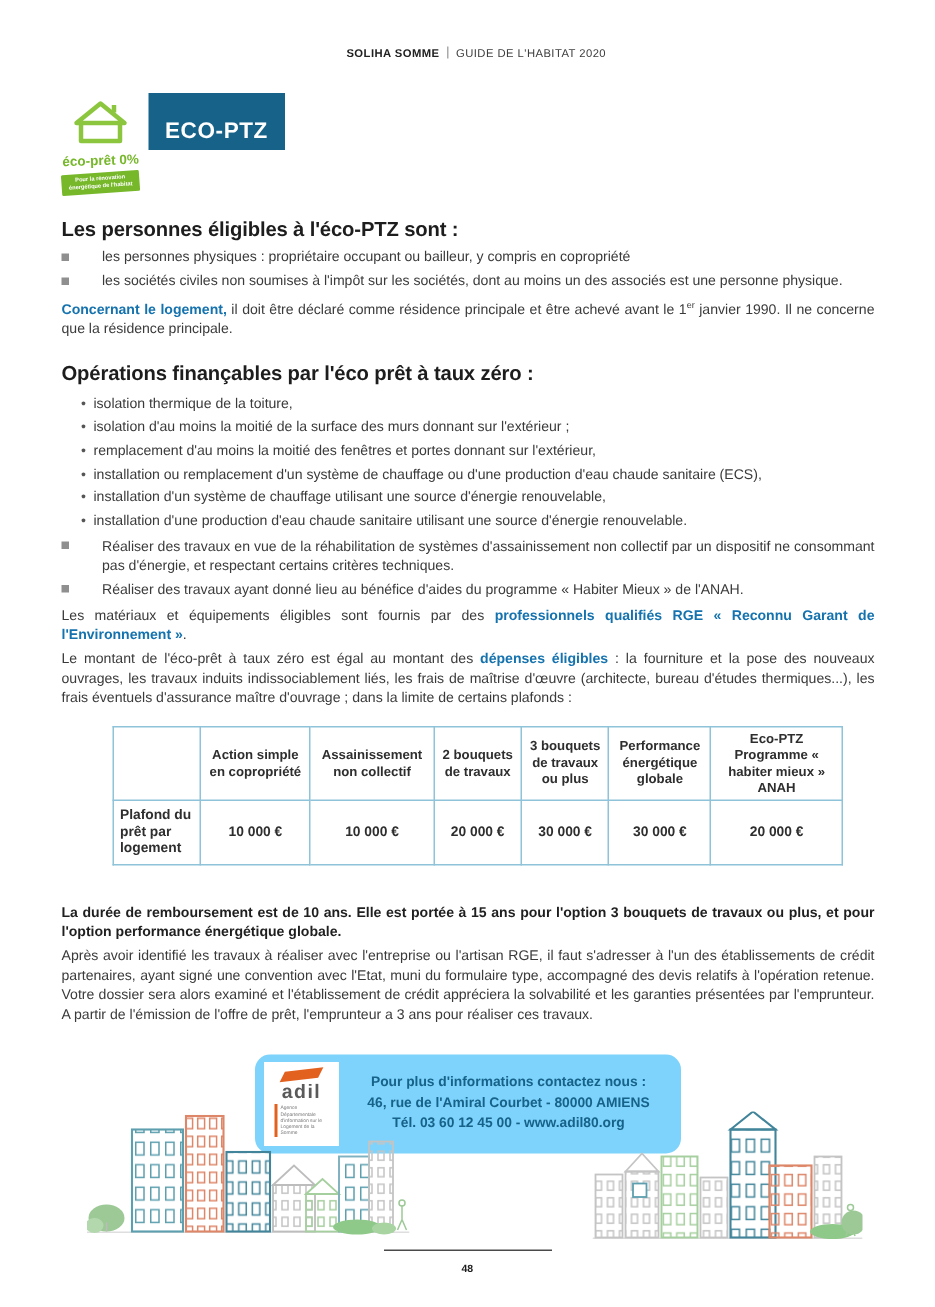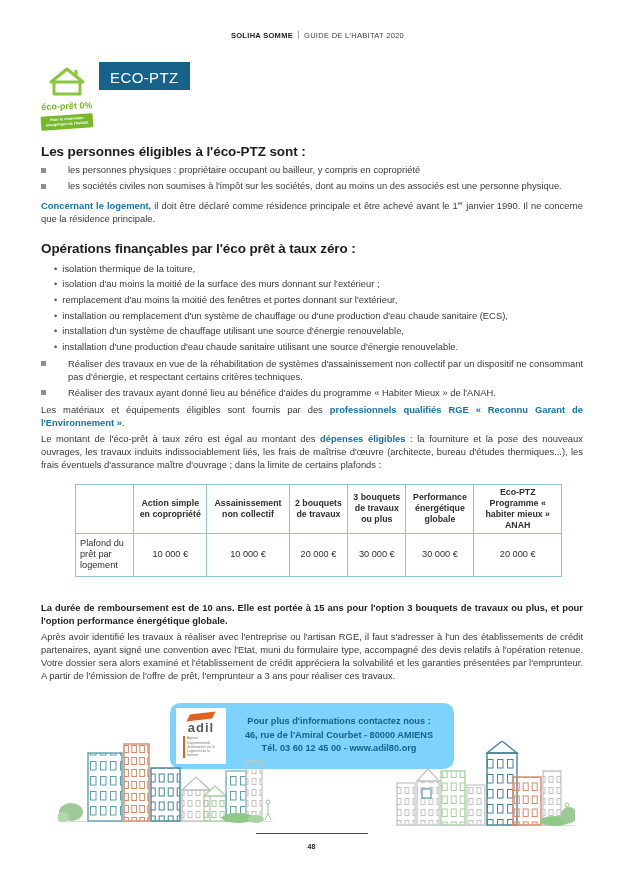--- a/index.html
+++ b/index.html
@@ -12,39 +12,39 @@
   .header .guide{color:#3c3c3c;}
   
   .content{position:absolute;left:41px;right:40px;top:62px;}
   
   .title-row{display:flex;gap:6px;}
   .eco-logo{width:52px;flex:none;text-align:center;padding-top:4px;}
   .eco-label{color:#76b82a;font-weight:700;font-size:9px;transform:rotate(-2deg);margin-top:1px;}
   .eco-banner{display:inline-block;background:#76b82a;color:#fff;font-size:3.8px;font-weight:700;
               padding:2px 3px;transform:rotate(-4deg);margin-top:3px;line-height:1.3;border-radius:1px;}
   .title-right{flex:1;}
-  .title-box{display:inline-block;background:var(--accent,#176289);color:#fff;font-weight:400;
-             font-size:15px;padding:7px 11px 4px;letter-spacing:.4px;}
+  .title-box{display:inline-block;background:var(--accent,#176289);color:#fff;font-weight:700;
+             font-size:15px;padding:17px 11px 4px;letter-spacing:.4px;}
   .intro{margin:9px 0 0;font-size:9.6px;line-height:15px;text-align:justify;}
   
   h2{font-size:13.5px;color:#1d1d1d;margin:15px 0 5px;letter-spacing:-.1px;font-weight:700;}
   .sq-item{display:flex;gap:22px;font-size:9.4px;line-height:12.8px;margin:3.5px 0;text-align:justify;}
   .sq{flex:none;width:5px;height:5px;background:#8f8f8f;margin-top:3.5px;}
   .dot-list{margin:2px 0 2px 13px;padding:0;list-style:none;}
   .dot-list li{font-size:9.4px;line-height:15.6px;display:flex;gap:5px;}
   .dot{flex:none;color:#555;}
   .para{font-size:9.4px;line-height:12.8px;margin:4px 0;text-align:justify;}
   .blue-bold{color:var(--link,#1472ae);font-weight:700;}
   sup{font-size:6px;}
   
   .plafond-table{border-collapse:collapse;margin:12px 0 0 34px;width:487px;font-size:8.8px;color:#2e2e2e;}
   .plafond-table th,.plafond-table td{border:1.4px solid var(--tableBorder,#8fc3da);padding:2px 4px;
       text-align:center;vertical-align:middle;line-height:11px;background:#fff;}
   .plafond-table th{font-weight:700;height:40px;}
-  .plafond-table td{height:38px;font-size:9.2px;}
+  .plafond-table td{height:38px;font-size:9.2px;font-weight:bold;}
   .row-label{text-align:left !important;font-weight:400;font-size:8.8px;}
   .c0{width:12%}.c1{width:15%}.c2{width:17%}.c3{width:12%}.c4{width:12%}.c5{width:14%}.c6{width:18%}
   
   .bold-para{font-weight:700;color:#1f1f1f;margin-top:25px;}
   
   .contact-box{width:268px;margin:20px auto 0;background:#7dd3fc;border-radius:10px;
                display:flex;align-items:center;gap:8px;padding:5px 10px 5px 6px;}
   .adil-card{background:#fff;width:50px;height:56px;flex:none;display:flex;flex-direction:column;
              align-items:center;justify-content:center;}
   .adil-swoosh{width:24px;height:7px;background:#e2611f;transform:skewX(-32deg) rotate(-7deg);margin-bottom:1px;}

